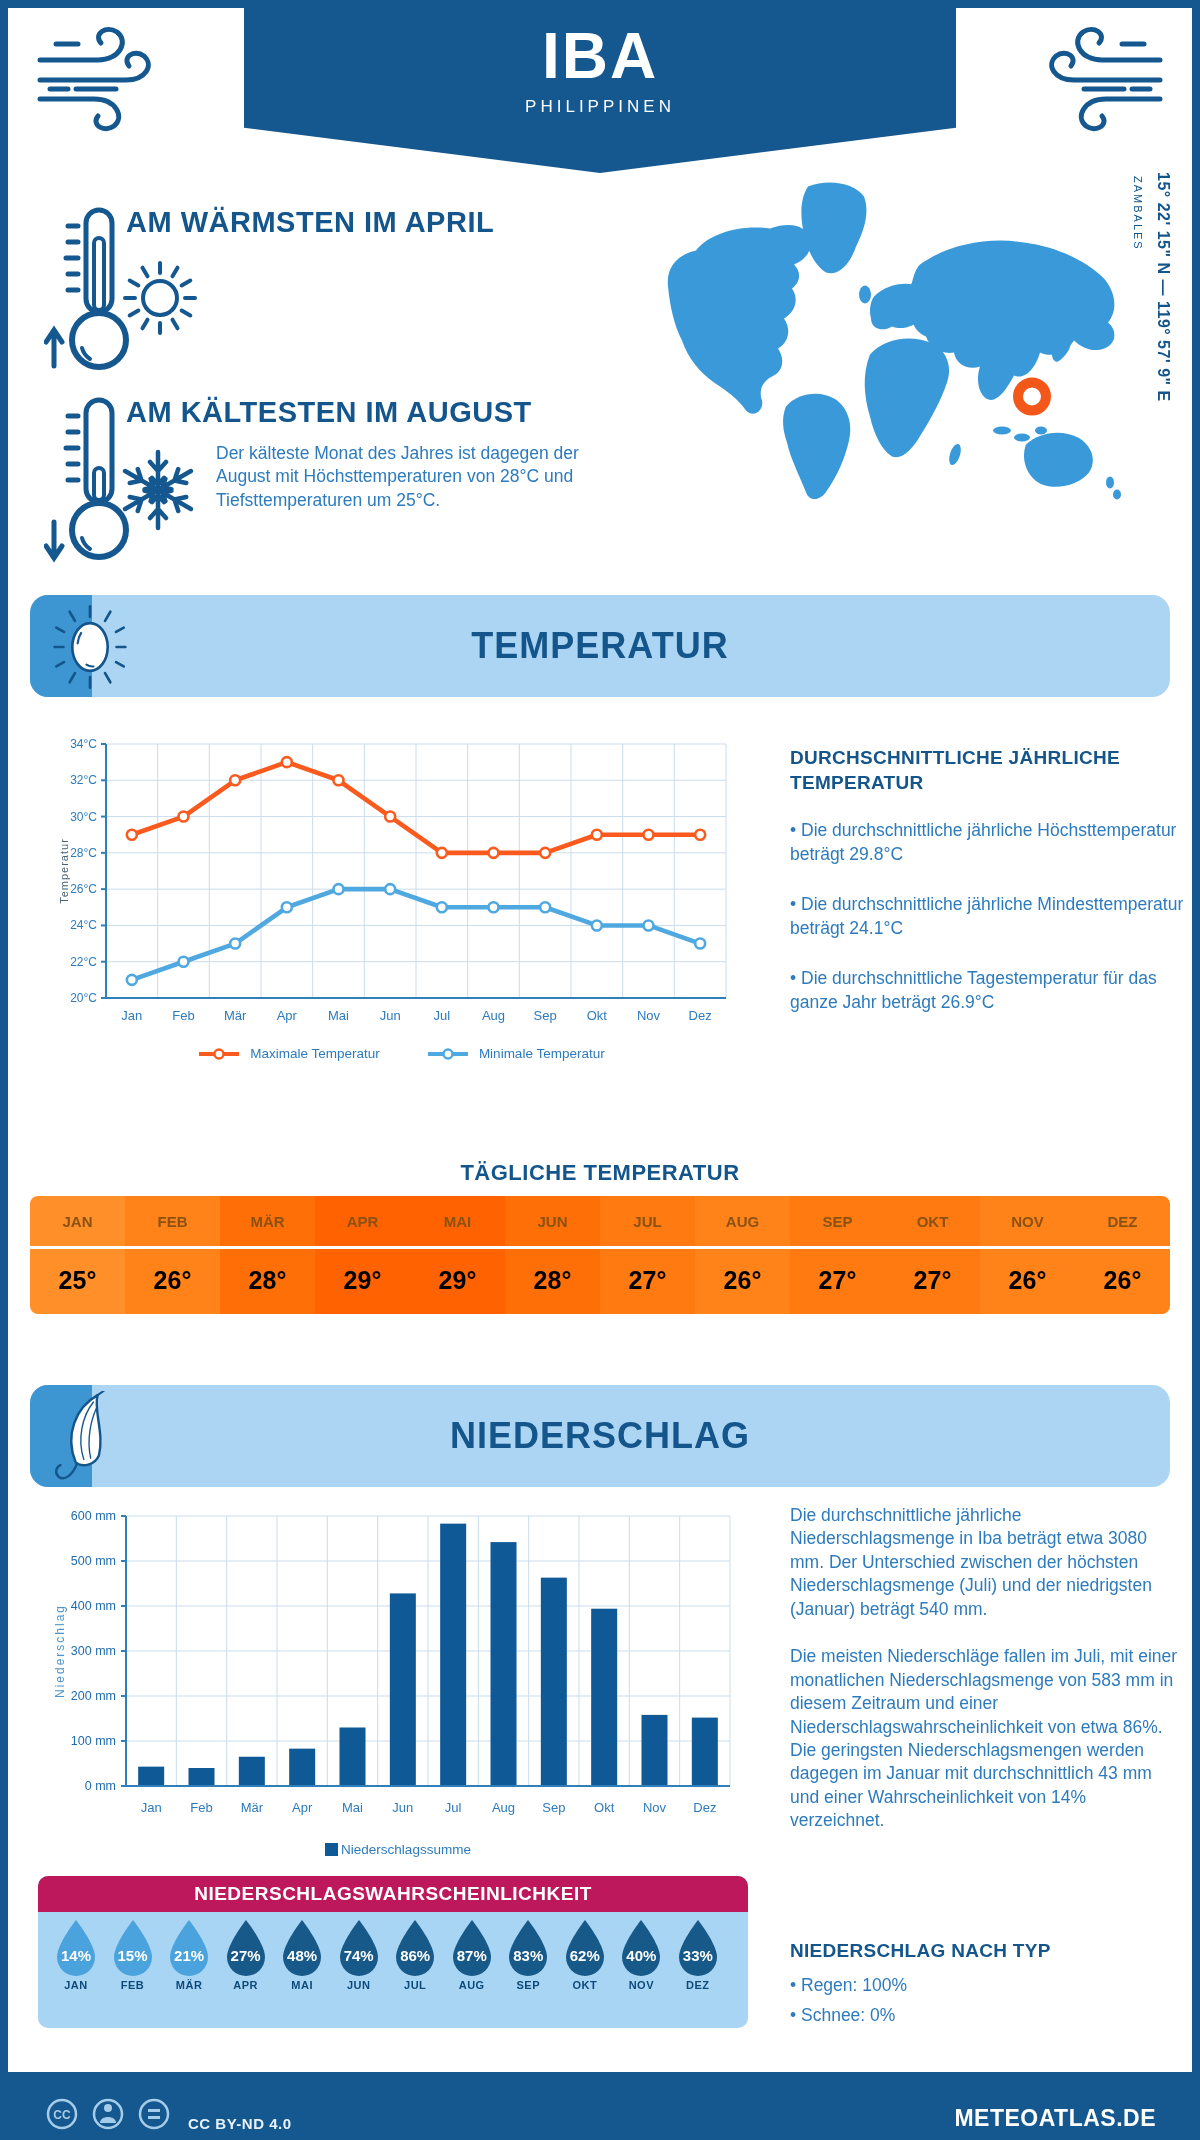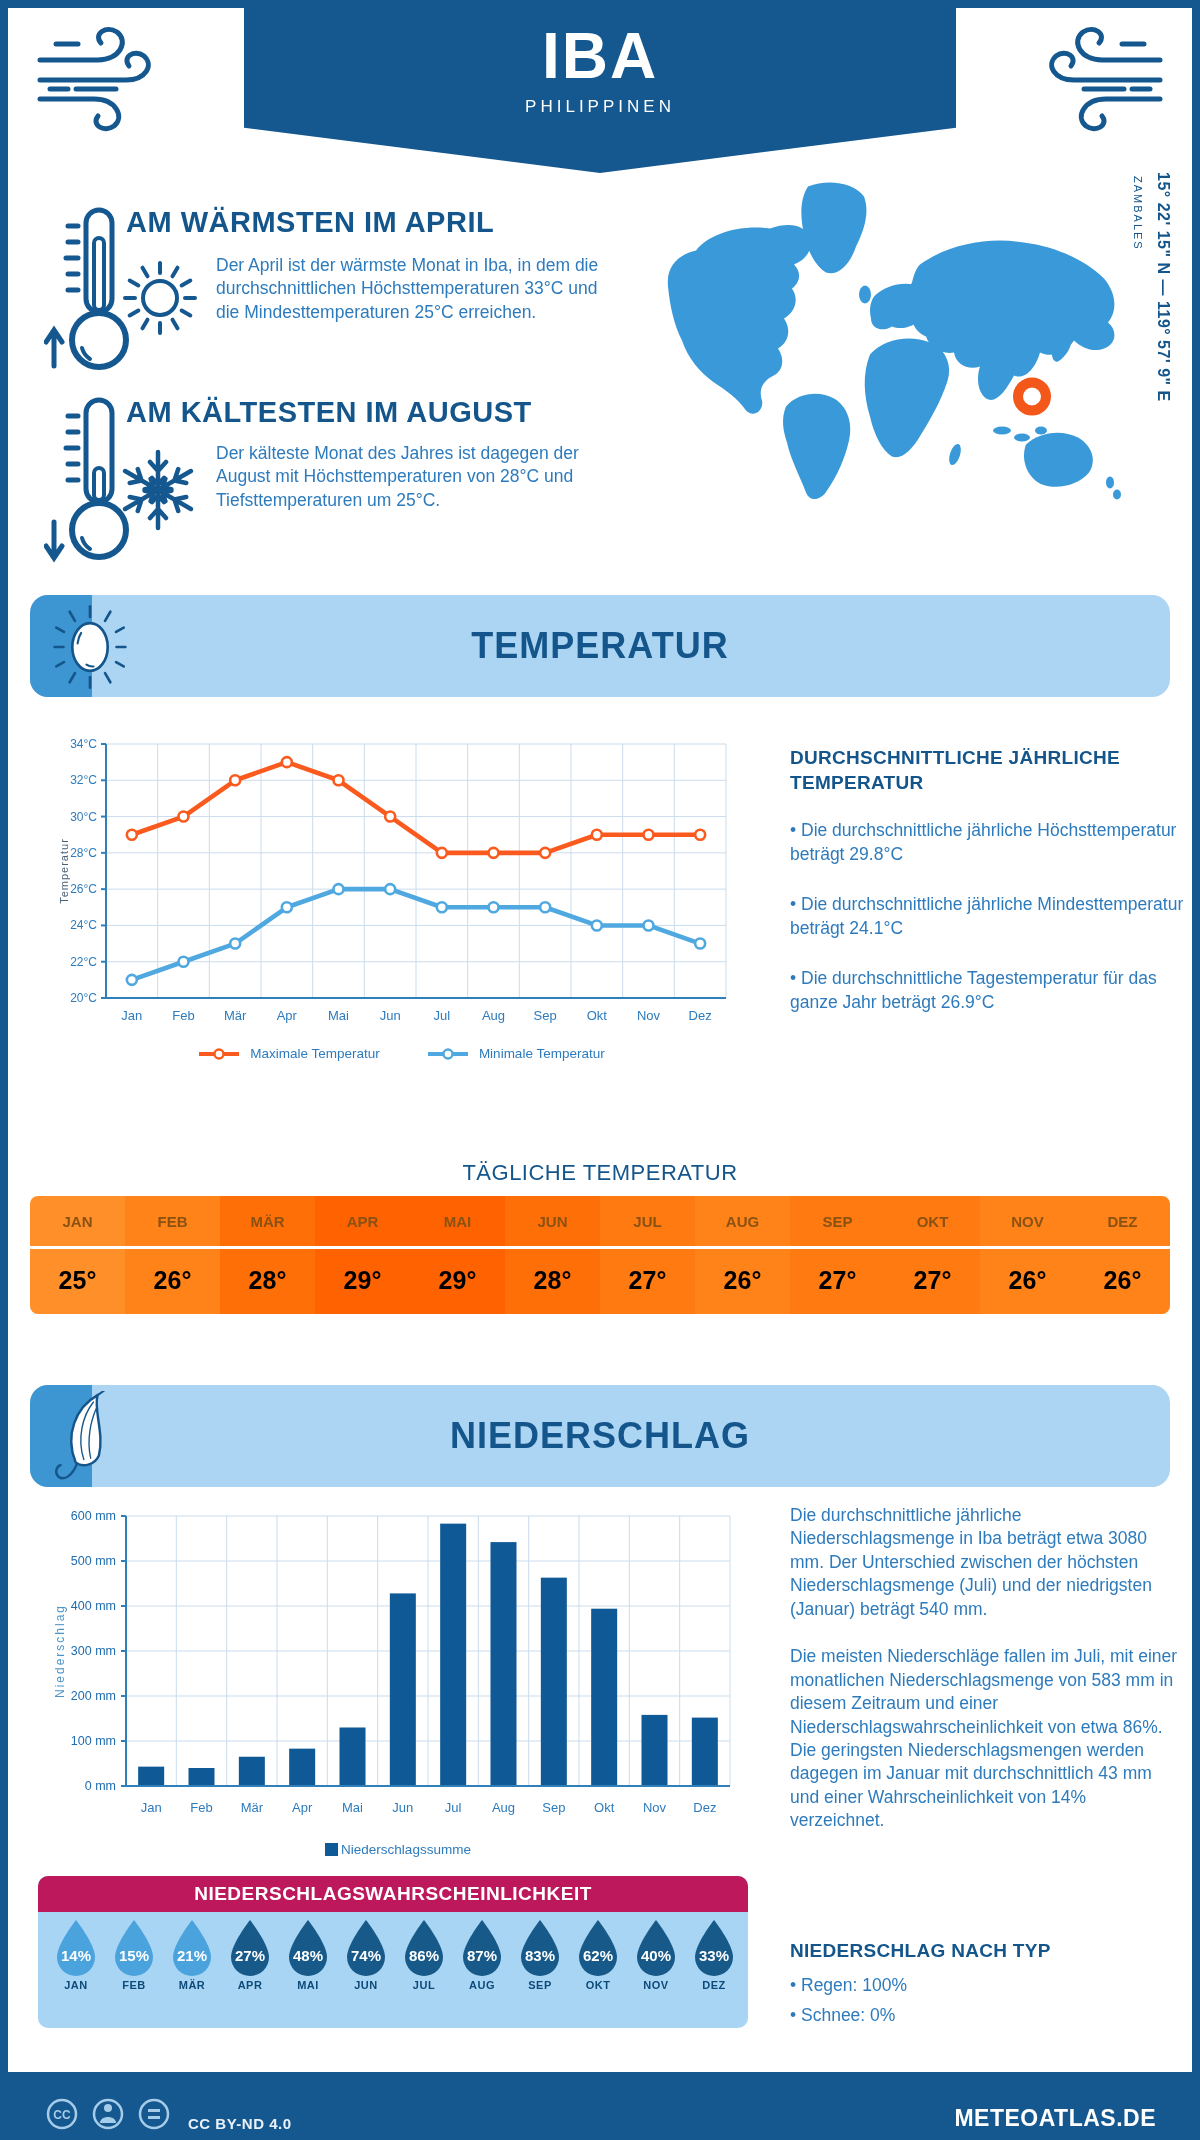--- a/index.html
+++ b/index.html
@@ -61,33 +61,33 @@
   #annual{left:782px;top:738px;width:396px}
   #annual h3{font-size:19px;font-weight:bold;color:var(--head);line-height:1.3;margin-bottom:24px;letter-spacing:.3px}
   #annual p{font-size:17.5px;line-height:1.34;color:var(--body);margin-bottom:27px}
   #precip-text{left:782px;top:1496px;width:392px}
   #precip-text p{font-size:17.5px;line-height:1.34;color:var(--body);margin-bottom:24px}
   #by-type{left:782px;top:1932px;width:392px}
   #by-type h3{font-size:19px;font-weight:bold;color:var(--head);margin-bottom:13px;letter-spacing:.3px}
   #by-type p{font-size:17.5px;color:var(--body);margin-bottom:9px}
 
   
-  #daily-heading{left:0;right:0;top:1152px;text-align:center;font-size:22px;font-weight:normal;color:var(--head);letter-spacing:.5px}
+  #daily-heading{left:0;right:0;top:1152px;text-align:center;font-size:22px;font-weight:bold;color:var(--head);letter-spacing:.5px}
   #daily-table{left:22px;top:1188px;width:1140px;height:118px;display:flex}
   .dt-col{flex:1;display:flex;flex-direction:column}
   .dt-col:first-child{border-radius:8px 0 0 8px}
   .dt-col:last-child{border-radius:0 8px 8px 0}
   .dt-month{height:50px;line-height:52px;text-align:center;font-size:15px;font-weight:bold;color:#8A5212}
   .dt-value{flex:1;border-top:3px solid #fff;text-align:center;line-height:62px;font-size:25px;font-weight:bold;color:#000000}
 
   
   #prob-box{left:30px;top:1868px;width:710px;height:152px;background:#A9D5F4;border-radius:10px}
   #prob-header{height:36px;line-height:36px;background:#be185d;border-radius:10px 10px 0 0;
                text-align:center;color:#fff;font-weight:bold;font-size:19px;letter-spacing:.5px}
-  #prob-drops{display:flex;justify-content:space-between;padding:7px 6px 0 10px}
+  #prob-drops{display:flex;justify-content:space-between;padding:7px 22px 0 10px}
   .drop-cell{width:56px;text-align:center}
   .drop{position:relative;width:44px;height:58px;margin:0 auto}
   .drop-pct{position:absolute;left:0;right:0;top:28px;color:#fff;font-weight:bold;font-size:15px}
   .drop-month{margin-top:2px;font-size:11px;font-weight:bold;color:#0D4A7A;letter-spacing:.5px}
 
   
   #footer{left:0;top:2064px;width:1184px;height:60px;background:var(--dk);display:flex;align-items:flex-end;padding:0 36px}
   #license{color:#E8F2FA;font-weight:bold;font-size:15px;letter-spacing:.5px;margin-left:14px}
   #brand{margin-left:auto;color:#fff;font-weight:bold;font-size:23px;letter-spacing:.5px}
 
@@ -138,21 +138,20 @@
     <line x1="46" y1="21" x2="46" y2="11" transform="rotate(120 46 46)"></line>
     <line x1="46" y1="21" x2="46" y2="11" transform="rotate(150 46 46)"></line>
     <line x1="46" y1="21" x2="46" y2="11" transform="rotate(180 46 46)"></line>
     <line x1="46" y1="21" x2="46" y2="11" transform="rotate(210 46 46)"></line>
     <line x1="46" y1="21" x2="46" y2="11" transform="rotate(240 46 46)"></line>
     <line x1="46" y1="21" x2="46" y2="11" transform="rotate(270 46 46)"></line>
     <line x1="46" y1="21" x2="46" y2="11" transform="rotate(300 46 46)"></line>
     <line x1="46" y1="21" x2="46" y2="11" transform="rotate(330 46 46)"></line>
   </svg>
   <h2 class="abs hl-title" id="warm-title">AM WÄRMSTEN IM APRIL</h2>
-  <p class="abs hl-text" id="warm-text">Der April ist der wärmste Monat in Iba, in dem die durchschnittlichen Höchsttemperaturen 33°C und die Mindesttemperaturen 25°C erreichen.</p>
 
   <svg class="abs" id="thermo-cold" viewBox="0 0 105 175" fill="none" stroke="#15578F" stroke-linecap="round">
     <rect x="42" y="6" width="26" height="102" rx="13" stroke-width="5"></rect>
     <rect x="50" y="74" width="10" height="32" rx="5" stroke-width="4"></rect>
     <circle cx="55" cy="136" r="27" stroke-width="6"></circle>
     <path d="M38 144 a19 19 0 0 0 8 11" stroke-width="4"></path>
     <path d="M24 22 H34 M24 38 H34 M22 54 H34 M24 70 H34 M24 86 H34" stroke-width="5"></path>
     <path d="M10 128 V162 M2 152 L10 164 L18 152" stroke-width="5"></path>
   </svg>
   <svg class="abs" id="snow" viewBox="0 0 92 92" fill="none" stroke="#15578F" stroke-width="4.5" stroke-linecap="round" stroke-linejoin="round">

